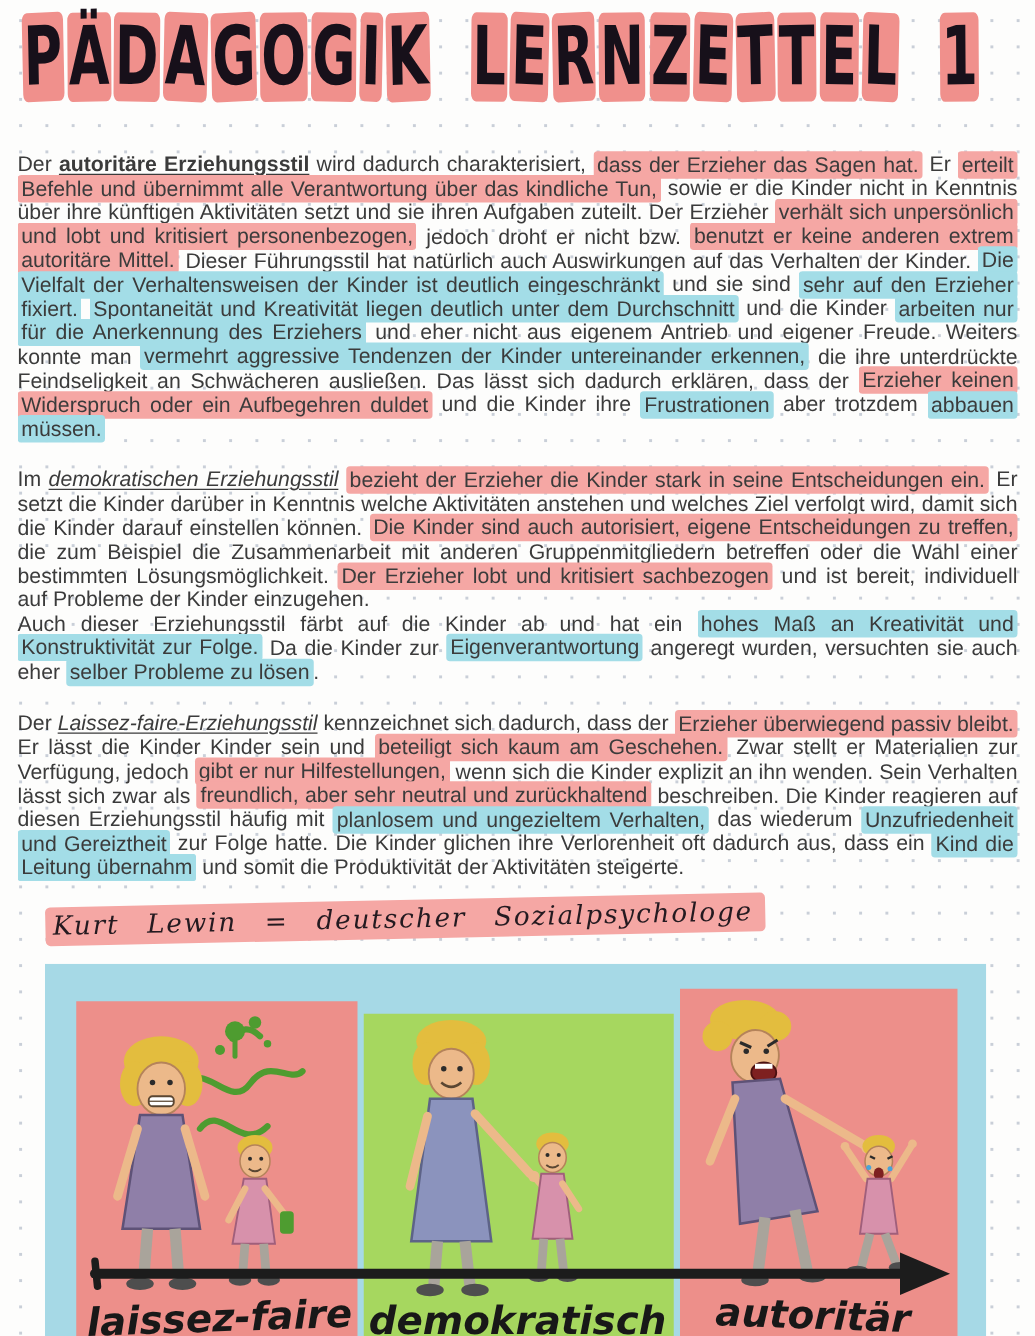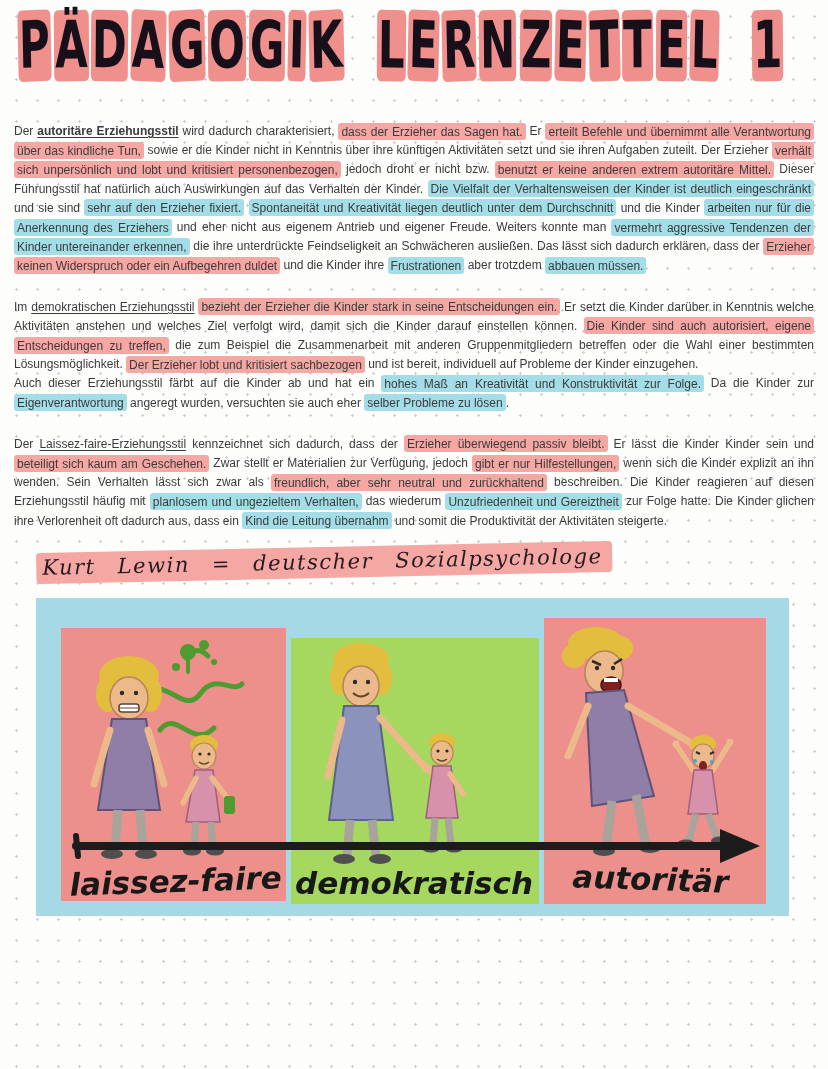--- a/index.html
+++ b/index.html
@@ -38,32 +38,32 @@
     color:#17101a;
     background:var(--title-pink);
     padding:0 1px;margin-right:3px;
     border-radius:4px;
   }
   .title-space{display:inline-block;width:30px;}
 
   .para{
     width:800px;
     margin:4px 0 22px 0;
-    font-size:12px;line-height:19.2px;
+    font-size:17px;line-height:19.2px;
     text-align:justify;
   }
   .seg-plain{}
   .seg-pink,.seg-cyan{
     padding:1.5px 3px;border-radius:3px;
     -webkit-box-decoration-break:clone;box-decoration-break:clone;
   }
   .seg-pink{background:var(--pink);}
   .seg-cyan{background:var(--cyan);}
   .seg-boldu{font-weight:bold;text-decoration:underline;text-underline-offset:2px;}
-  .seg-u{text-decoration:underline;text-underline-offset:2px;}
+  .seg-u{text-decoration:underline;text-underline-offset:2px;font-style:italic;}
 
   .note{
     margin:14px 0 14px 22px;
     transform:rotate(-1.2deg);
     transform-origin:left top;
   }
   .note-hl{
     display:inline-block;
     background:var(--pink);
     padding:3px 10px 4px 6px;

